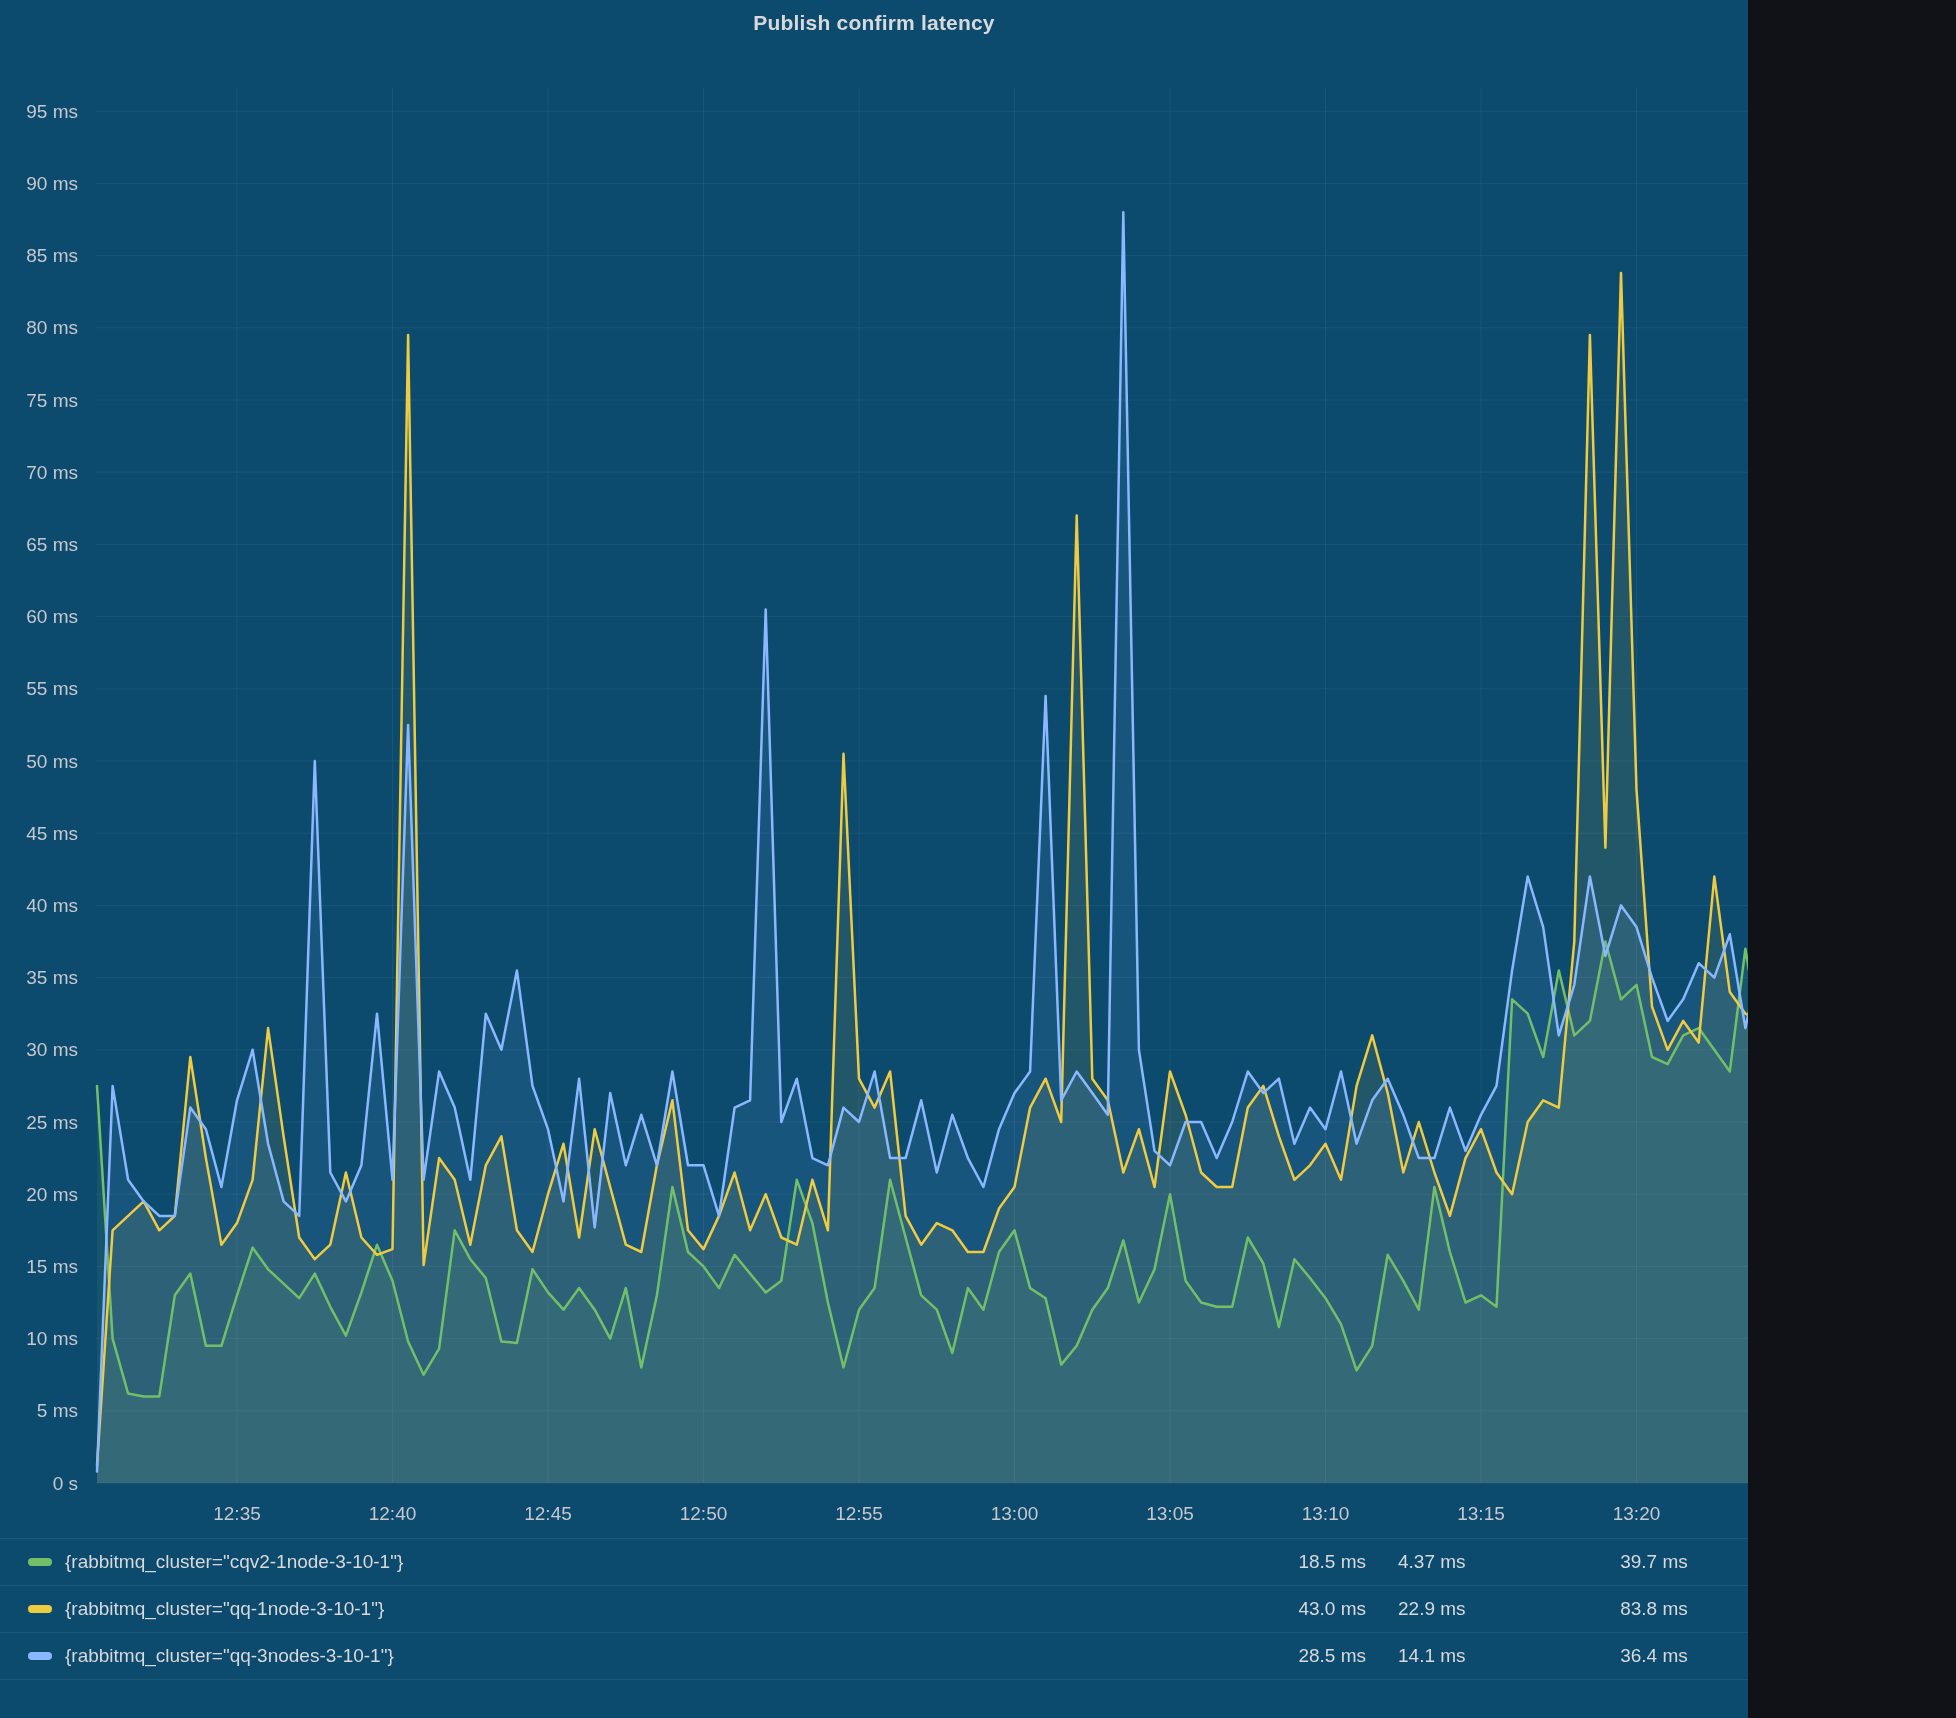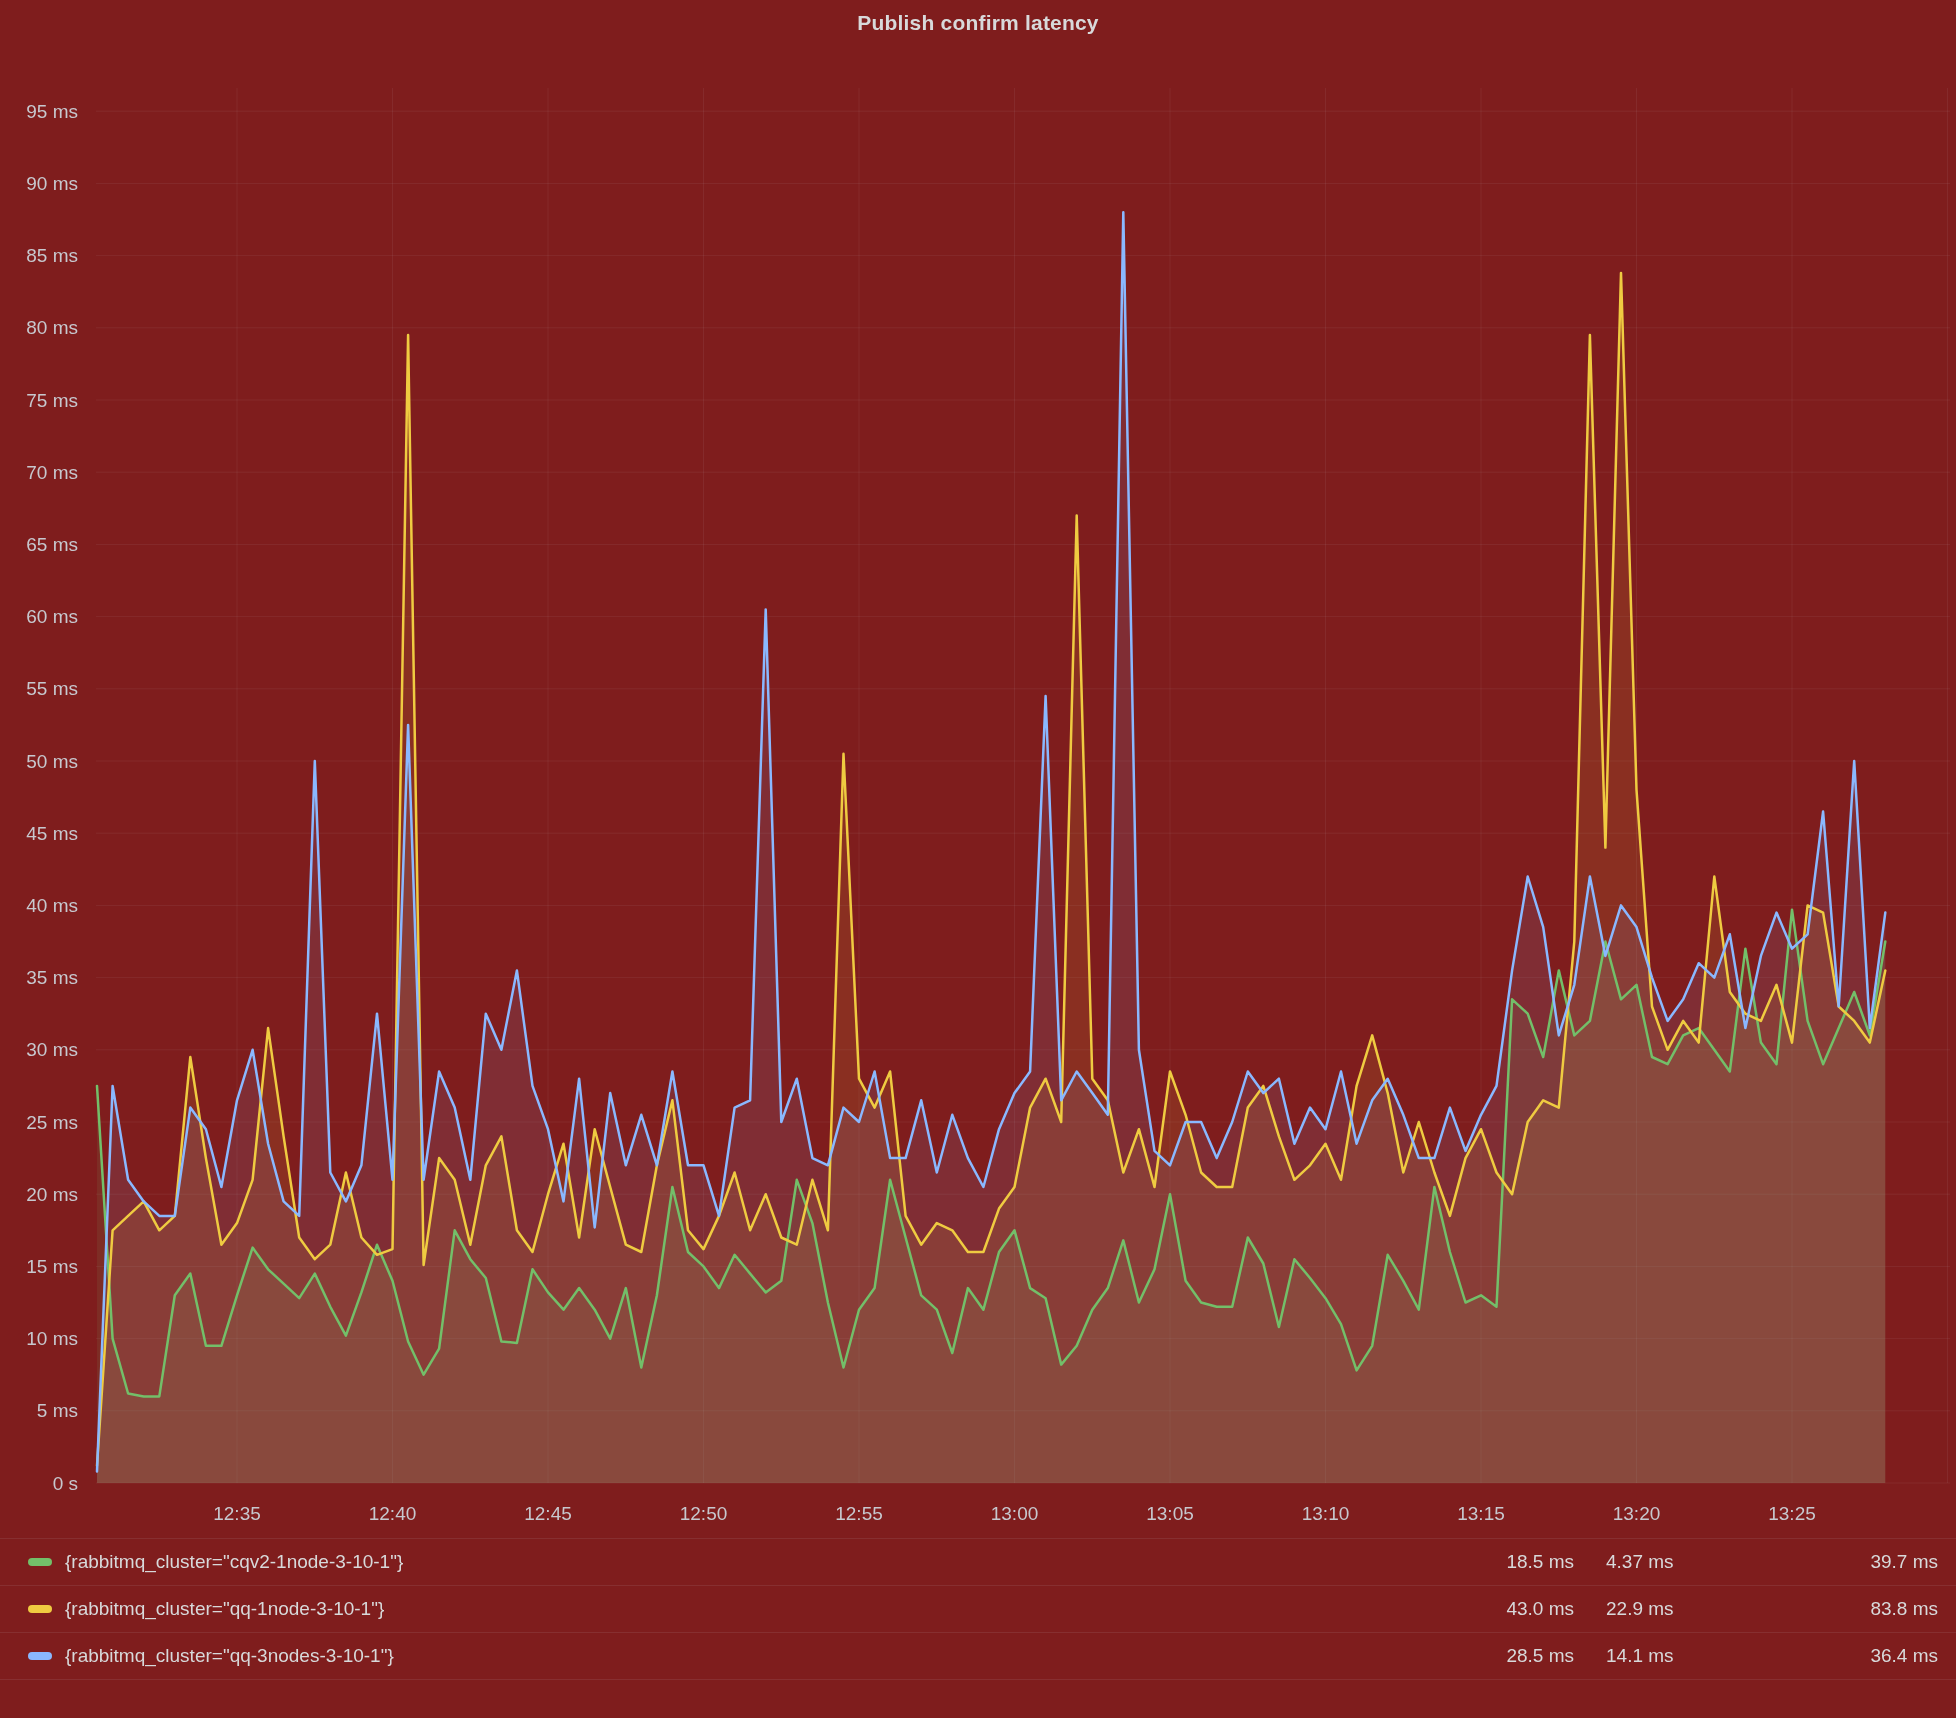--- a/index.html
+++ b/index.html
@@ -1,36 +1,36 @@
 <!DOCTYPE html>
 <html><head>
 <meta charset="utf-8">
 <style>
   html,body{margin:0;padding:0;background:#111217;}
-  .panel{position:relative;width:1956px;height:1718px;background:#7f1d1d;overflow:hidden;
+  .panel{position:relative;width:1748px;height:1718px;background:#0c4a6e;overflow:hidden;
          font-family:"Liberation Sans",sans-serif;color:#d8d9da;}
   .panel-title{position:absolute;top:11px;left:0;width:100%;text-align:center;
                font-size:21px;font-weight:600;color:#d8d9da;letter-spacing:.2px;cursor:pointer;}
   #chart{position:absolute;top:0;left:0;width:1956px;height:1532px;}
   #chart svg{display:block;}
   #chart text{font-family:"Liberation Sans",sans-serif;}
   .tick{fill:#c7c8ce;font-size:19px;}
   .ytick{text-anchor:end;}
   .xtick{text-anchor:middle;}
   .grid{stroke:rgba(204,204,220,0.08);stroke-width:1;}
   
   .legend{position:absolute;left:0;right:0;top:1538px;font-size:19px;}
   .legend-grid{display:grid;grid-template-columns:1fr 170px 212px 170px;align-items:center;}
   .legend-header{height:32px;color:#6e9fff;font-weight:600;}
   .legend-row{height:46px;border-top:1px solid rgba(204,204,220,0.10);}
   .legend-row:last-child{border-bottom:1px solid rgba(204,204,220,0.10);}
   .col-mean{text-align:right;}
   .col-min{text-align:left;padding-left:32px;}
   .col-max-h{text-align:left;padding-left:54px;}
-  .col-max{text-align:right;padding-right:18px;}
+  .col-max{text-align:center;padding-right:18px;}
   .series-cell{display:flex;align-items:center;padding-left:28px;}
   .swatch{display:inline-block;width:24px;height:8px;border-radius:4px;margin-right:13px;flex:none;}
   .series-label{color:#d8d9da;cursor:pointer;}
   .sort-caret{font-size:15px;margin-left:4px;}
 </style>
 </head>
 <body>
 
 <div class="panel">
   <div class="panel-title">Publish confirm latency</div>

